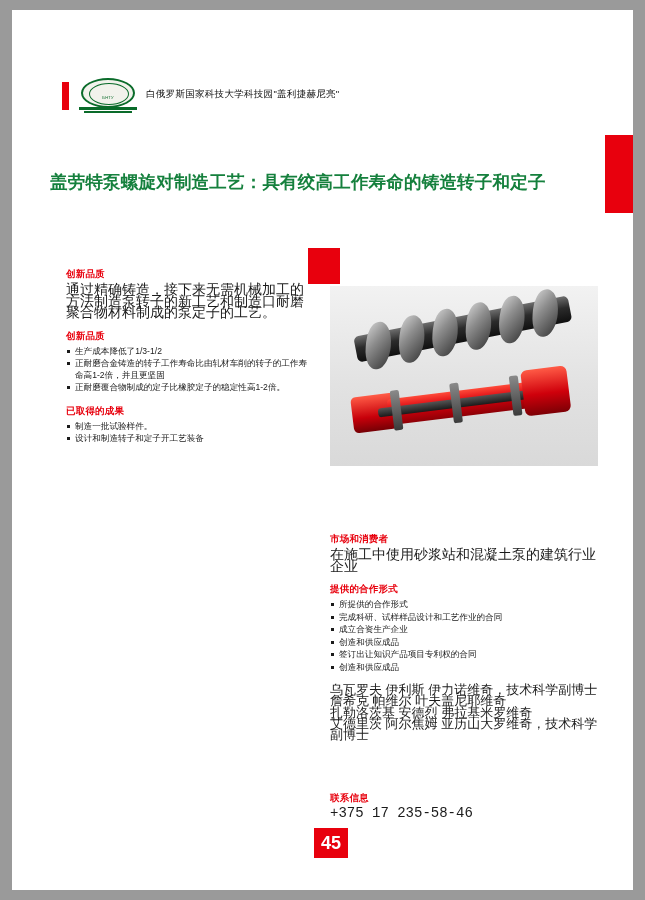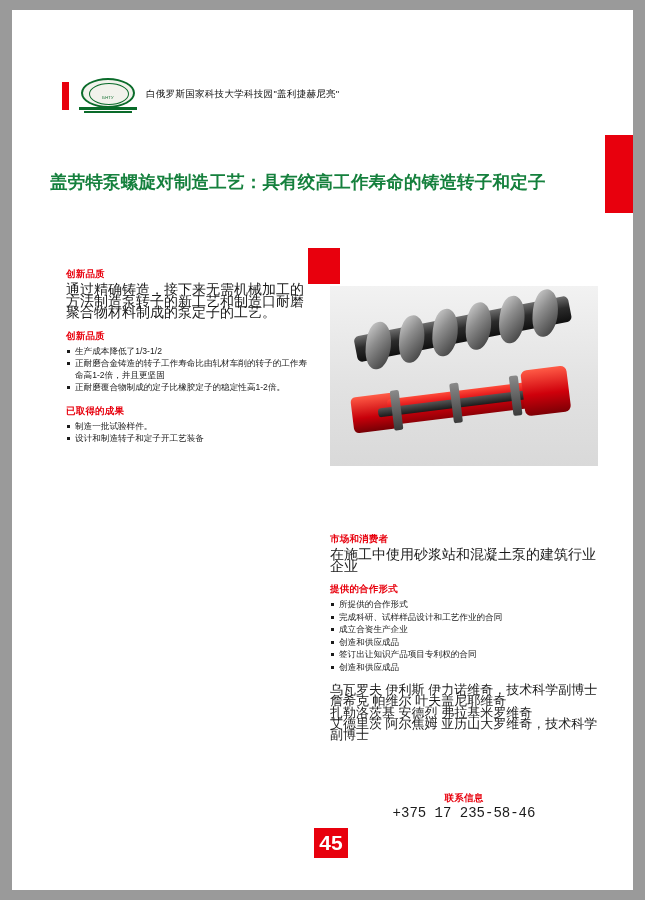--- a/index.html
+++ b/index.html
@@ -282,39 +282,38 @@
     font-size: 13px;
     line-height: 11.3px;
   }
 
   
   .contacts {
     position: absolute;
     left: 318px;
     top: 782px;
     width: 268px;
-    text-align: center;
   }
   .contact-line {
     color: #1b1b1b;
     font-size: 14px;
     line-height: 11.5px;
     font-family: "Liberation Mono", monospace;
   }
 
   
   .pagenum {
     position: absolute;
     left: 302px;
     top: 818px;
     width: 34px;
     height: 30px;
     background: #e8000d;
     color: #ffffff;
-    font-size: 21px;
+    font-size: 18px;
     font-weight: bold;
     display: flex;
     align-items: center;
     justify-content: center;
   }
 </style>
 </head>
 <body>
 
 <div class="page">

